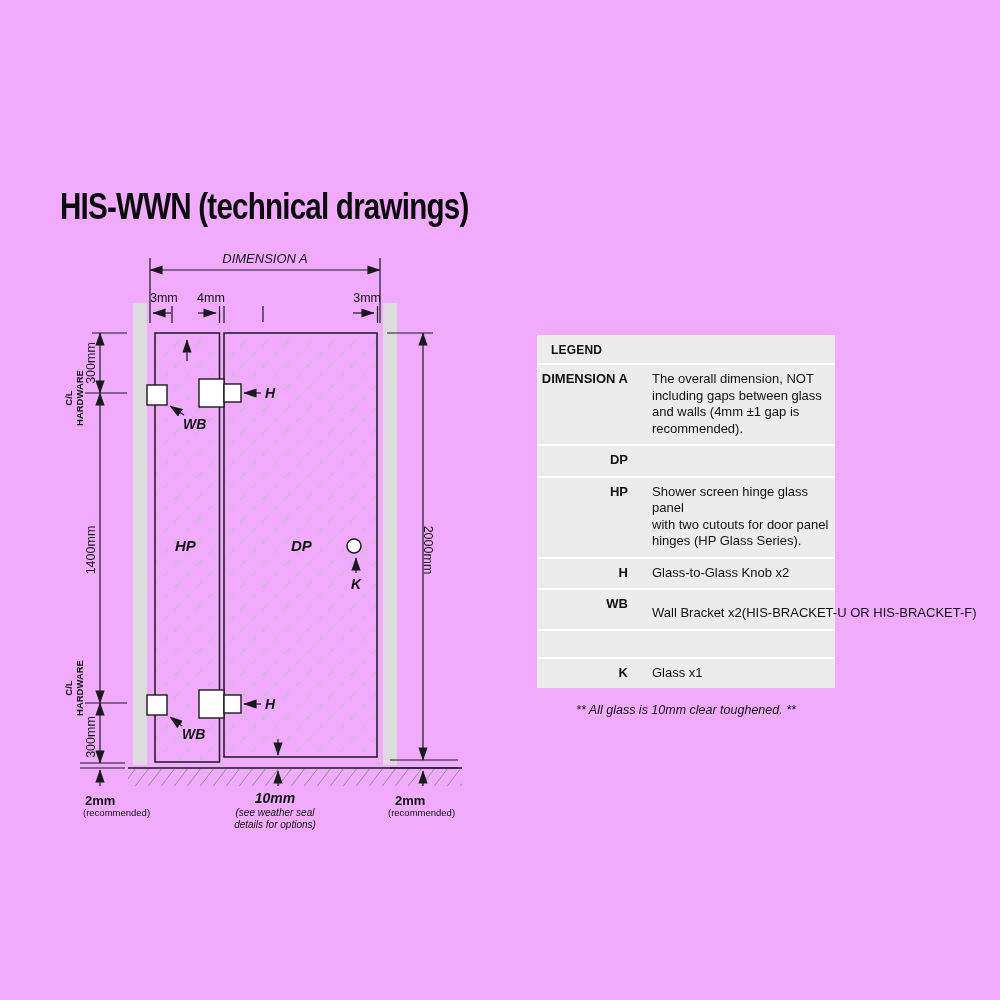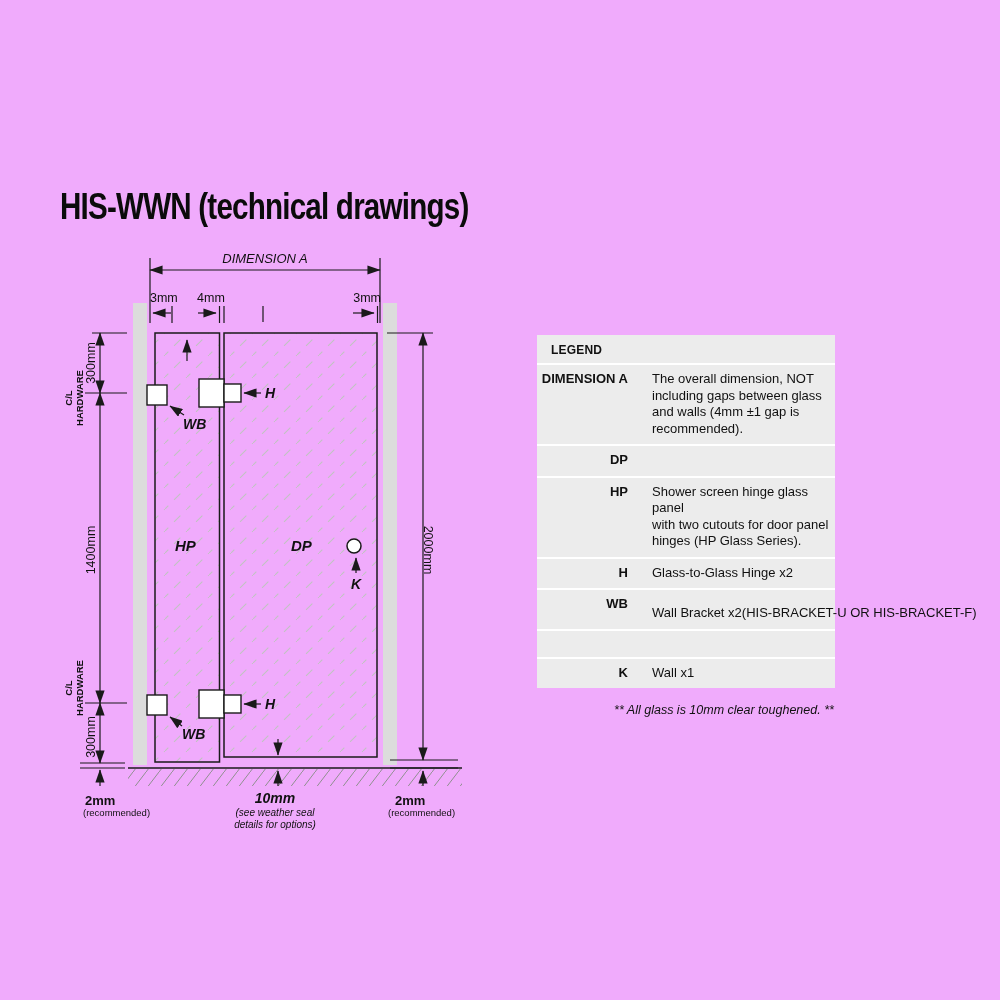--- a/index.html
+++ b/index.html
@@ -28,21 +28,21 @@
   #legend .hdr{padding:8px 0 5px 14px;font-size:12px;font-weight:bold;
                border-bottom:2px solid #fff;letter-spacing:.2px;}
   .lrow{display:grid;grid-template-columns:91px 182px;column-gap:24px;
         padding:6px 0 7px 0;border-bottom:2px solid #fff;}
   .lrow:last-child{border-bottom:none;}
   .lterm{text-align:right;font-weight:bold;}
   .ldesc{white-space:pre-line;}
   .ldesc.nowrap{white-space:nowrap;overflow:visible;margin-top:9px;}
   .lrow.empty{min-height:13px;}
   #legend-note{position:absolute;left:537px;top:703px;width:298px;text-align:center;
-               font-style:italic;font-size:12.5px;color:#111;margin-left:38px;}
+               font-style:italic;font-size:12.5px;color:#111;}
 </style>
 </head>
 <body>
 
 <div id="page">
 
   <div id="title">HIS-WWN (technical drawings)</div>
 
   <svg id="draw" width="420" height="600" viewBox="0 0 420 600" xmlns="http://www.w3.org/2000/svg">
     <defs>
@@ -195,31 +195,31 @@
       <div class="lterm">DP</div>
     </div>
     <div class="lrow">
       <div class="lterm">HP</div>
       <div class="ldesc">Shower screen hinge glass panel
 with two cutouts for door panel
 hinges (HP Glass Series).</div>
     </div>
     <div class="lrow">
       <div class="lterm">H</div>
-      <div class="ldesc">Glass-to-Glass Hinge x2</div>
+      <div class="ldesc">Glass-to-Glass Knob x2</div>
     </div>
     <div class="lrow">
       <div class="lterm">WB</div>
       <div class="ldesc nowrap">Wall Bracket x2(HIS-BRACKET-U OR HIS-BRACKET-F)</div>
     </div>
     <div class="lrow empty">
       <div class="lterm"></div>
       <div class="ldesc"></div>
     </div>
     <div class="lrow">
       <div class="lterm">K</div>
-      <div class="ldesc">Wall x1</div>
+      <div class="ldesc">Glass x1</div>
     </div>
   </div>
 
   <div id="legend-note">** All glass is 10mm clear toughened. **</div>
 
 </div>
 
 </body></html>

